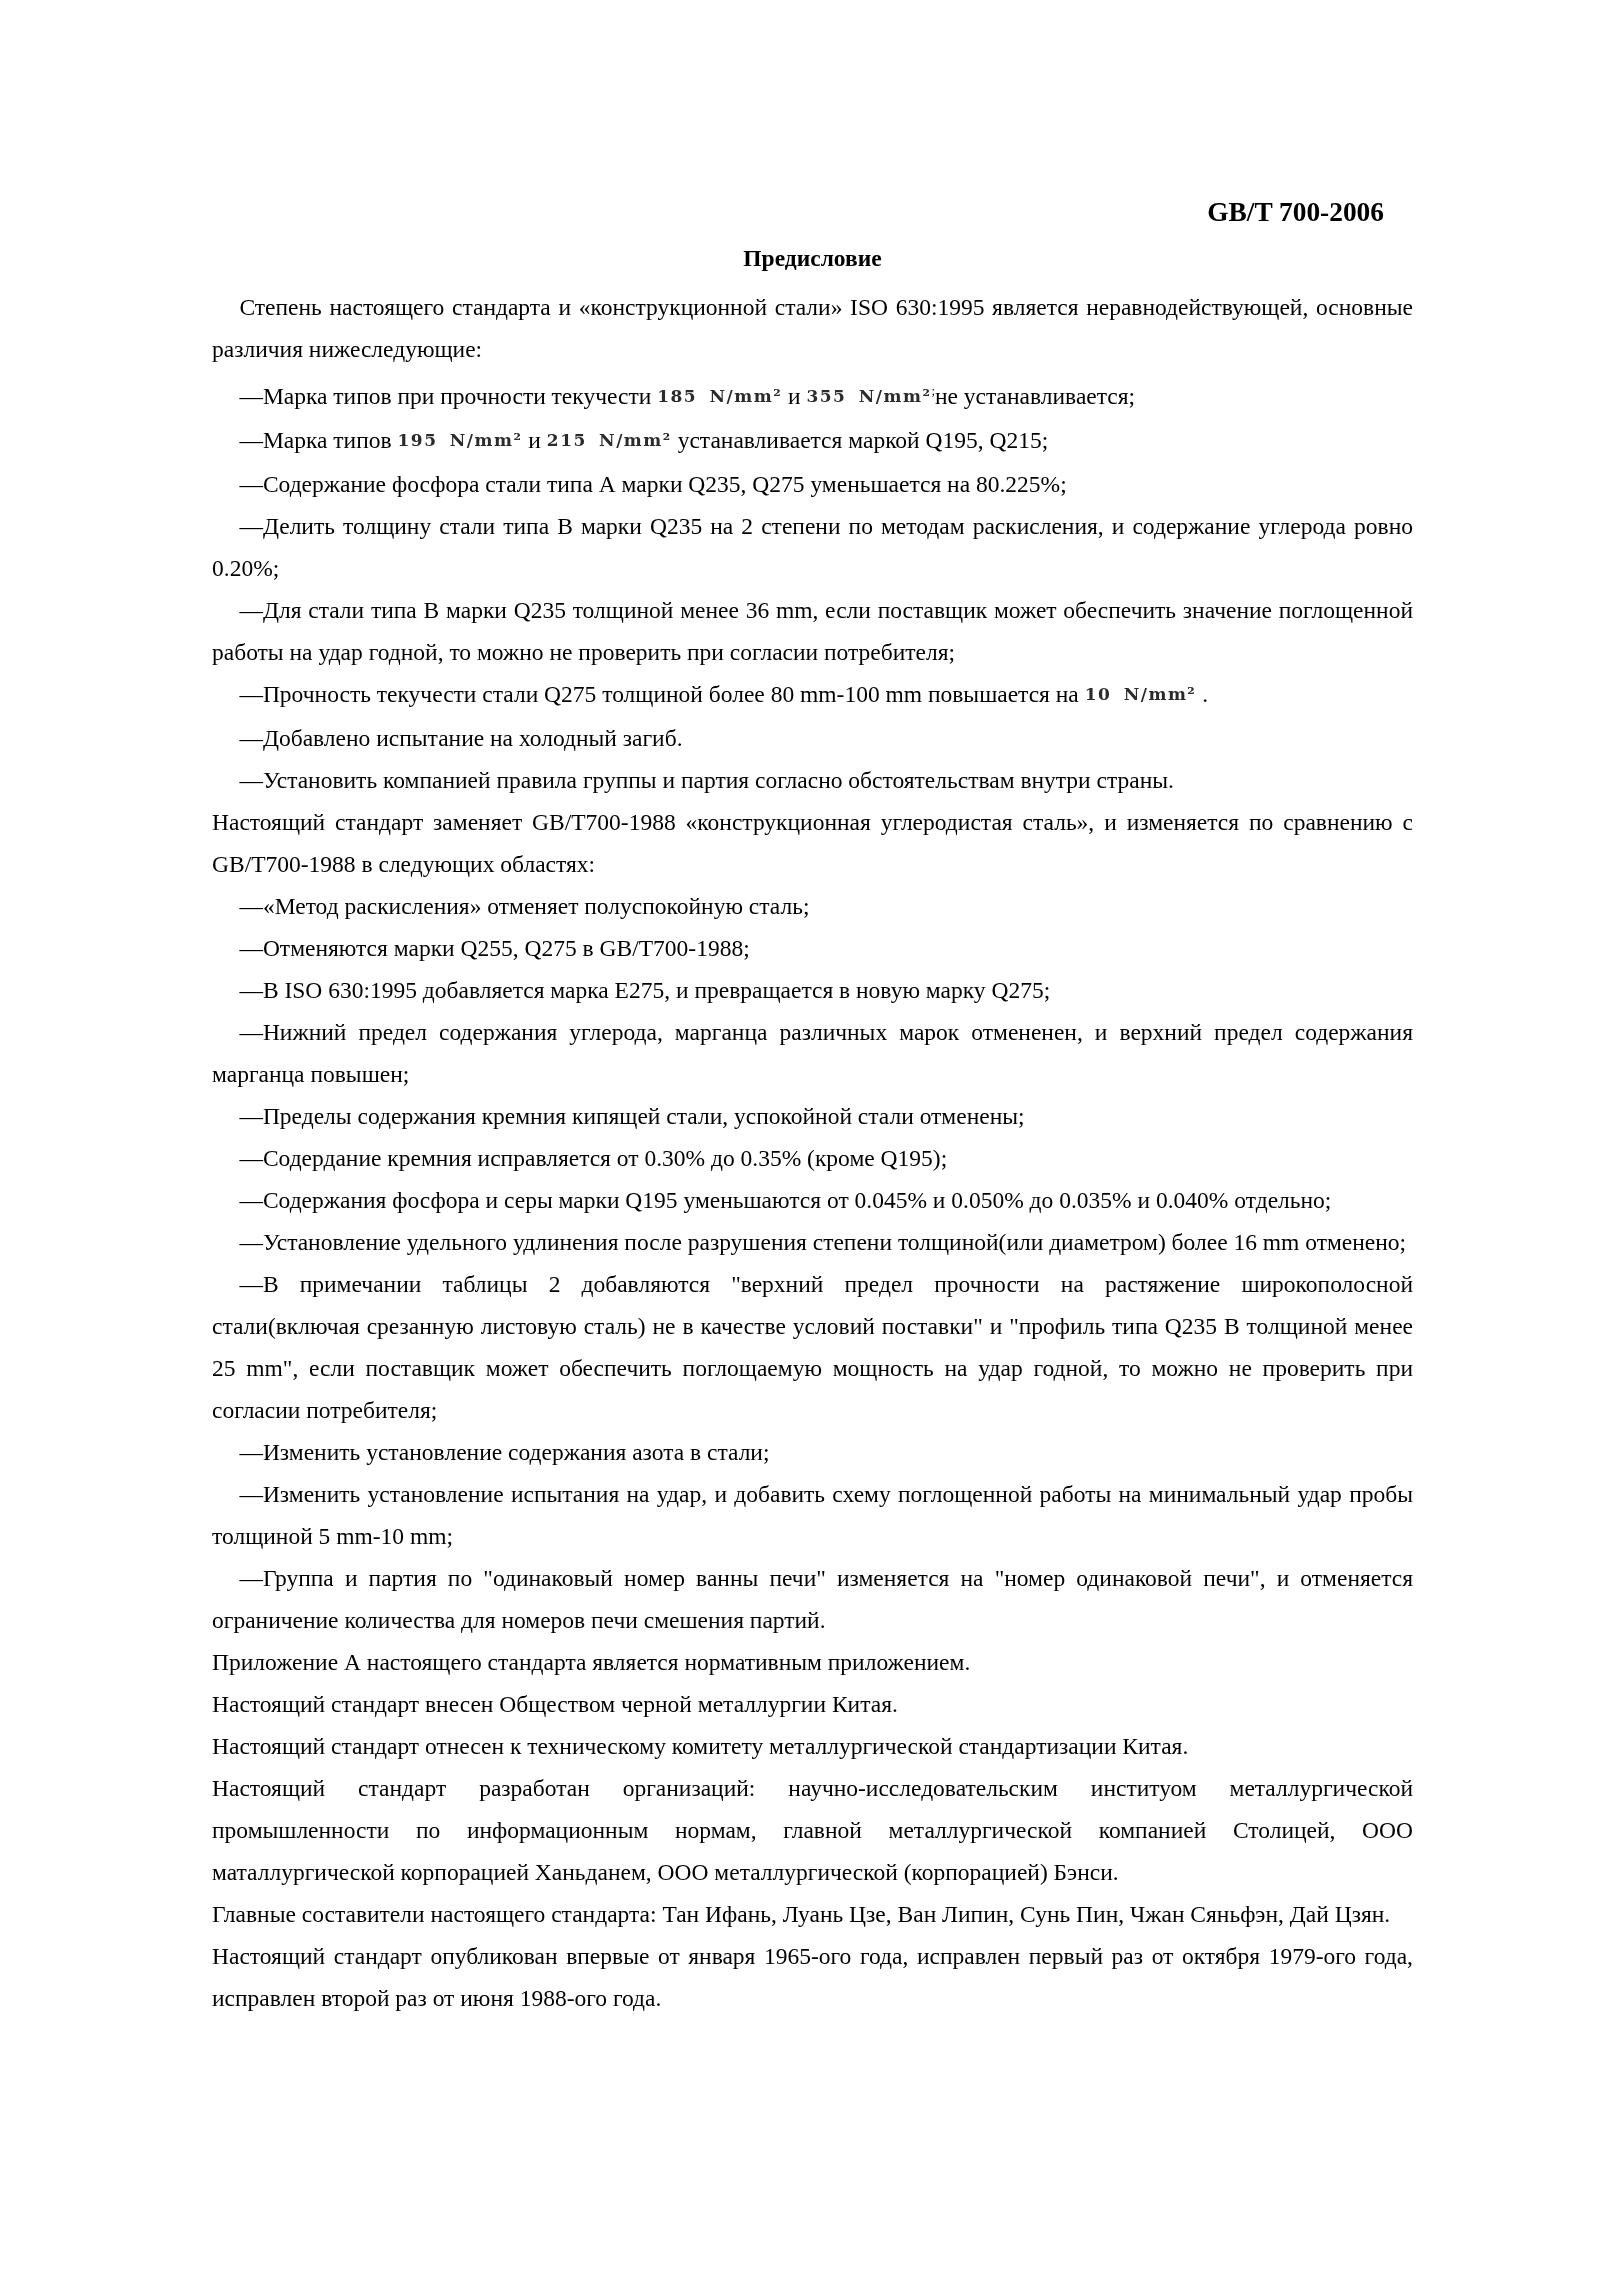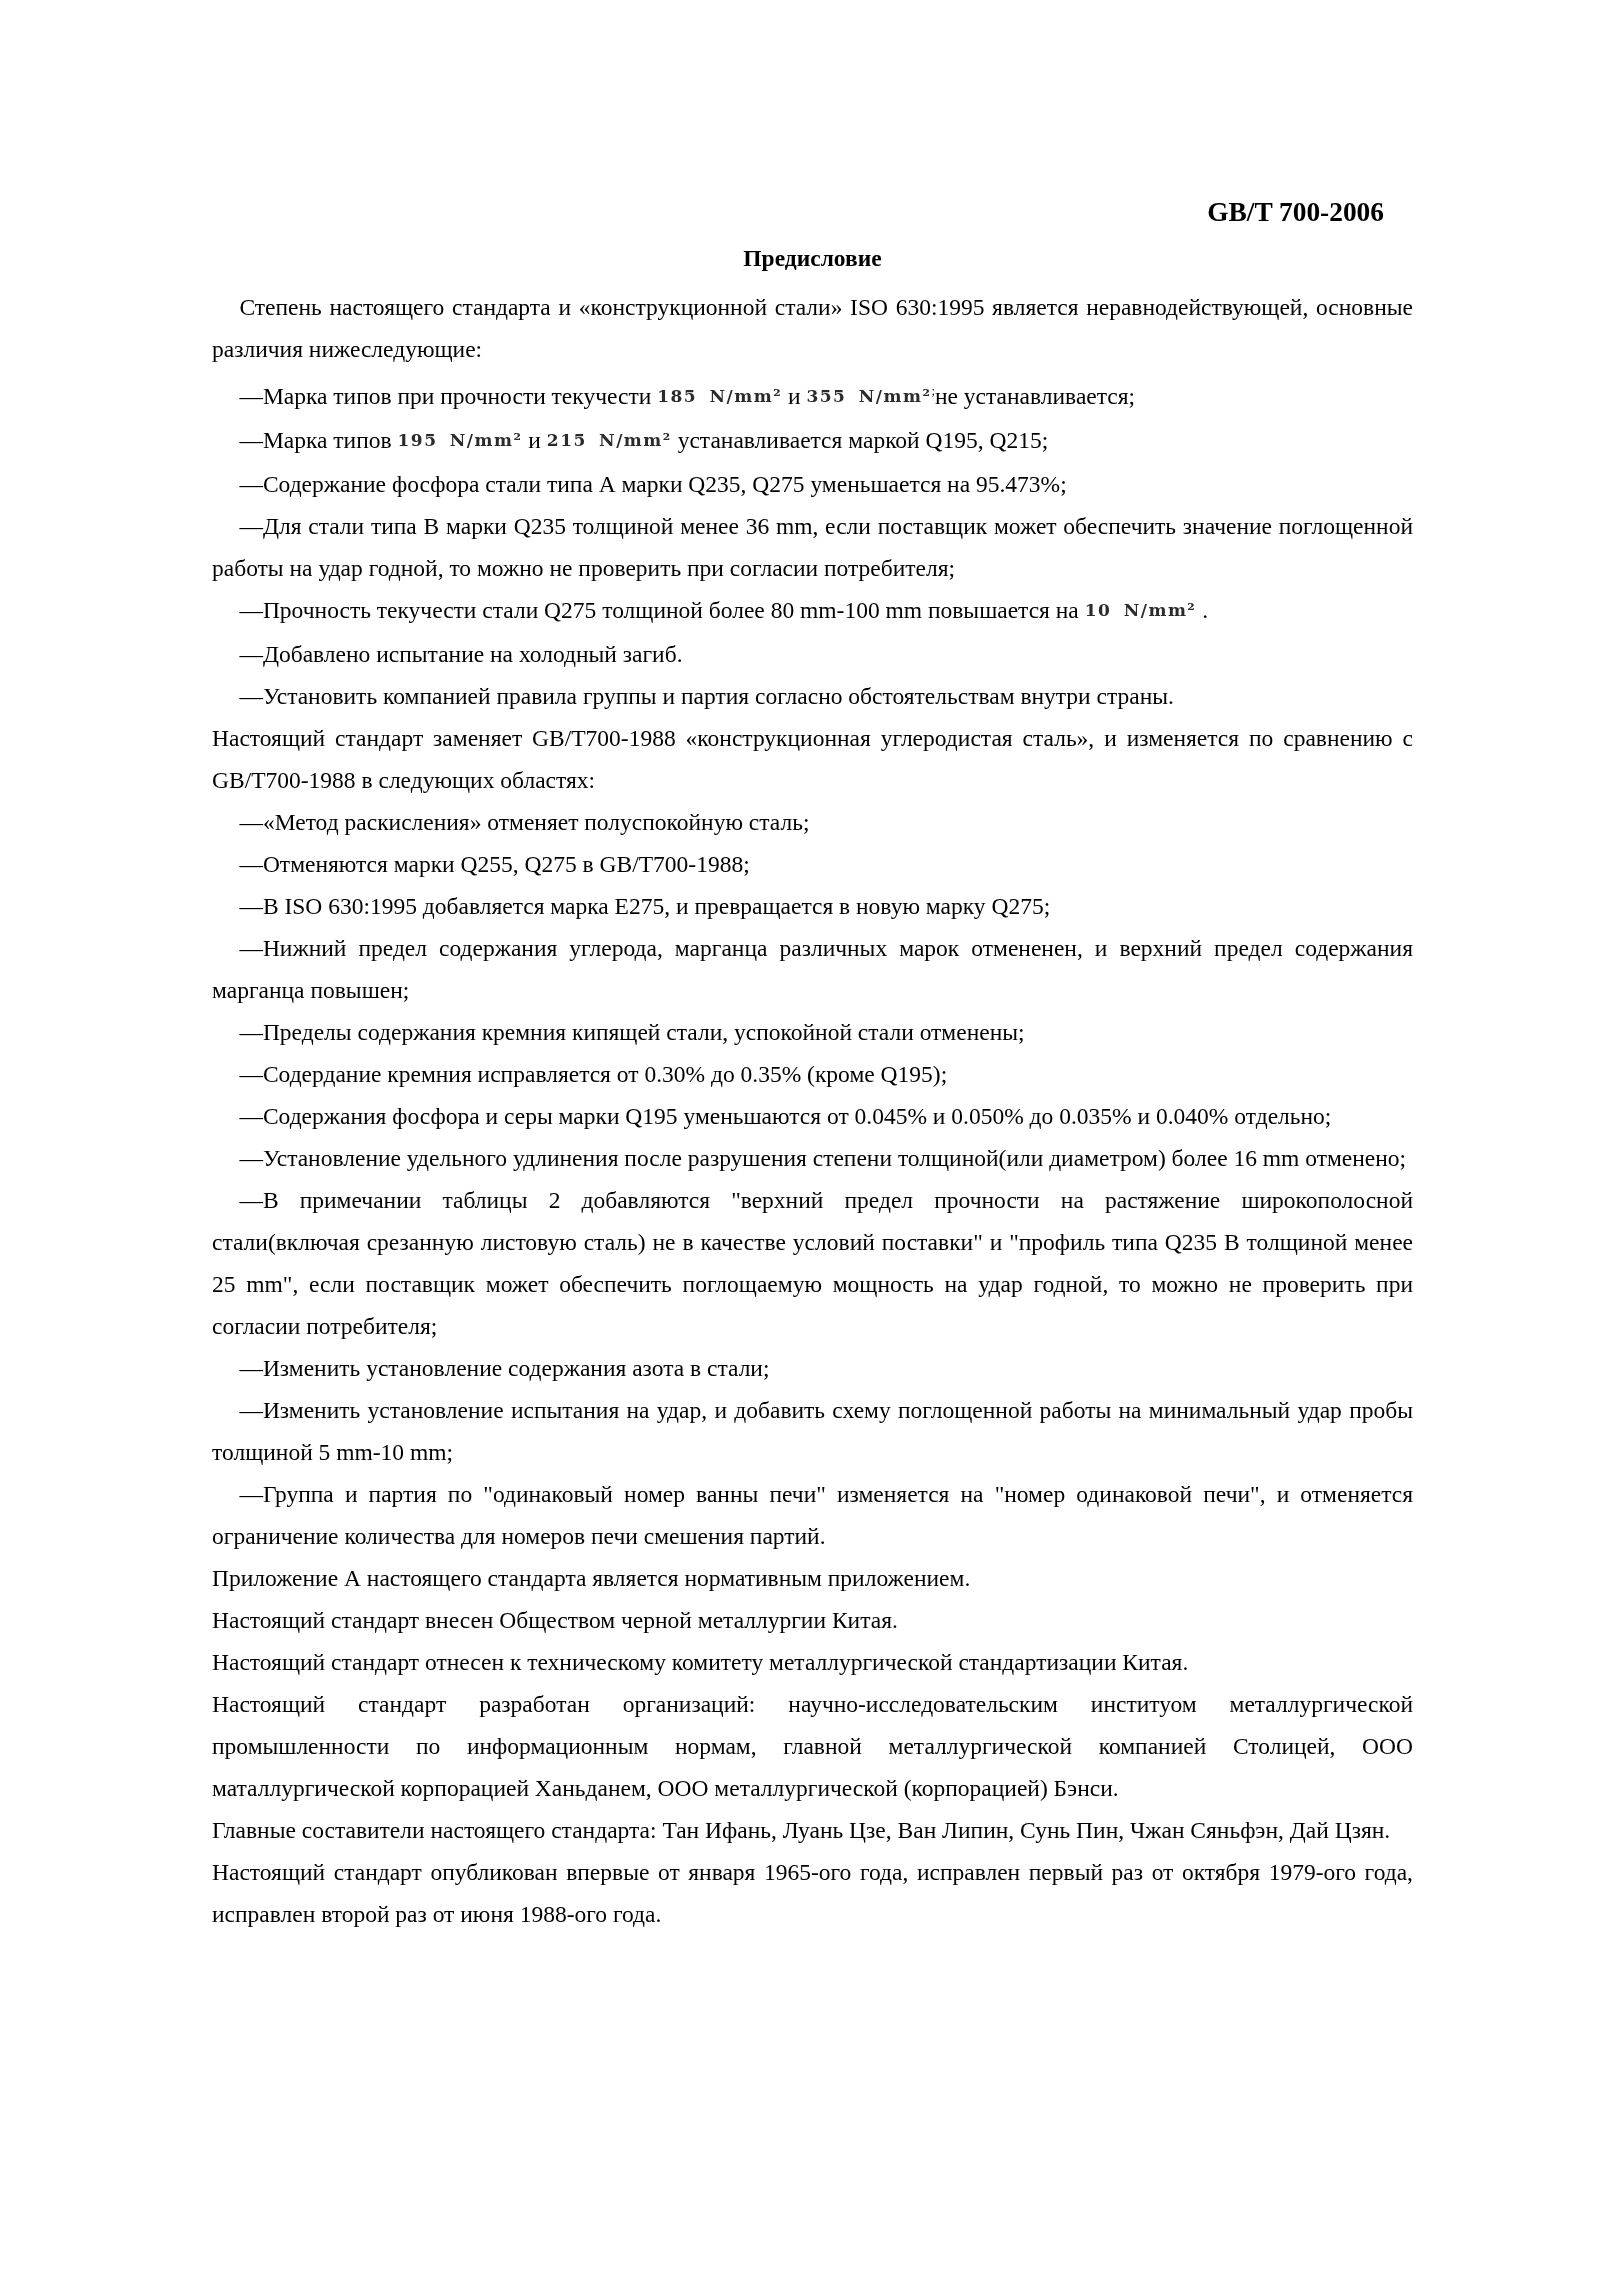--- a/index.html
+++ b/index.html
@@ -75,21 +75,22 @@
 <body>
 
 <div class="page">
   <div class="content">
     <div class="doc-number">GB/T 700-2006</div>
     <h1 class="doc-title">Предисловие</h1>
     <div class="doc-body" id="doc-body">
         <p class="para indent">Степень настоящего стандарта и «конструкционной стали» ISO 630:1995 является неравнодействующей, основные различия нижеследующие:</p>
         <p class="para indent">—Марка типов при прочности текучести <span class="formula">185 N/mm²</span> и <span class="formula">355 N/mm²</span><span class="sup-artifact">;</span>не устанавливается;</p>
         <p class="para indent">—Марка типов <span class="formula">195 N/mm²</span> и <span class="formula">215 N/mm²</span> устанавливается маркой Q195, Q215;</p>
-        <p class="para indent">—Содержание фосфора стали типа А марки Q235, Q275 уменьшается на 95.473%;</p>
+        <p class="para indent">—Содержание фосфора стали типа А марки Q235, Q275 уменьшается на 80.225%;</p>
+        <p class="para indent">—Делить толщину стали типа В марки Q235 на 2 степени по методам раскисления, и содержание углерода ровно 0.20%;</p>
         <p class="para indent">—Для стали типа В марки Q235 толщиной менее 36 mm, если поставщик может обеспечить значение поглощенной работы на удар годной, то можно не проверить при согласии потребителя;</p>
         <p class="para indent">—Прочность текучести стали Q275 толщиной более 80 mm-100 mm повышается на <span class="formula">10 N/mm²</span> .</p>
         <p class="para indent">—Добавлено испытание на холодный загиб.</p>
         <p class="para indent">—Установить компанией правила группы и партия согласно обстоятельствам внутри страны.</p>
         <p class="para">Настоящий стандарт заменяет GB/T700-1988 «конструкционная углеродистая сталь», и изменяется по сравнению с GB/T700-1988 в следующих областях:</p>
         <p class="para indent">—«Метод раскисления» отменяет полуспокойную сталь;</p>
         <p class="para indent">—Отменяются марки Q255, Q275 в GB/T700-1988;</p>
         <p class="para indent">—В ISO 630:1995 добавляется марка Е275, и превращается в новую марку Q275;</p>
         <p class="para indent">—Нижний предел содержания углерода, марганца различных марок отмененен, и верхний предел содержания марганца повышен;</p>
         <p class="para indent">—Пределы содержания кремния кипящей стали, успокойной стали отменены;</p>

